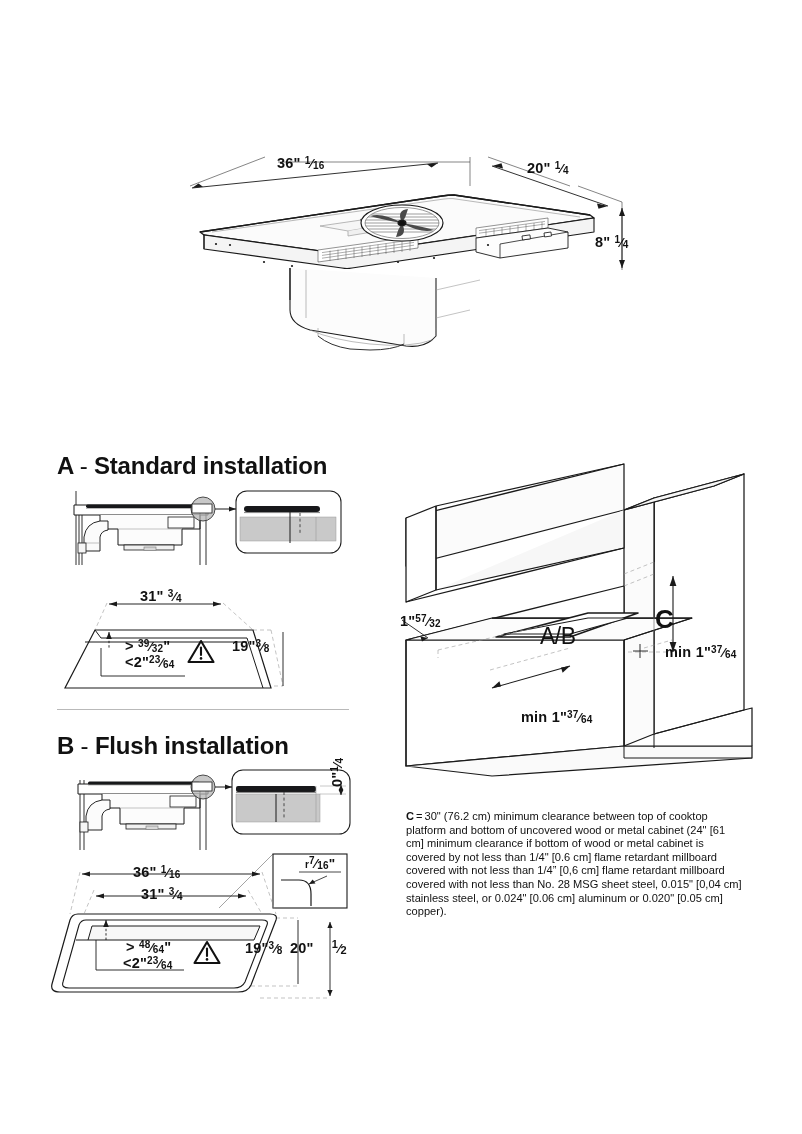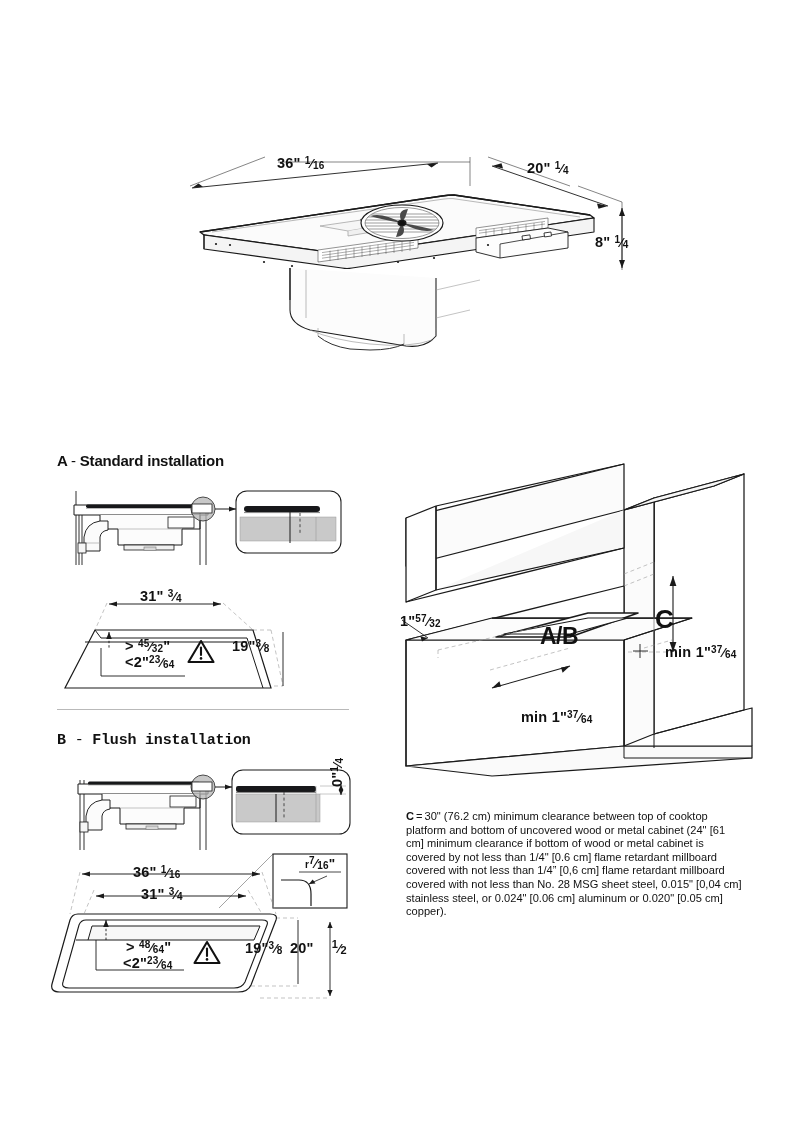--- a/index.html
+++ b/index.html
@@ -15,21 +15,21 @@
 
   
   .dim{font-size:14.5px;font-weight:700;letter-spacing:.2px;}
   .dim sup{font-size:10px;font-weight:700;vertical-align:.42em;}
   .dim sub{font-size:10px;font-weight:700;vertical-align:-.12em;}
 
   .frac{display:inline-block;position:relative;top:0;}
   .frac .s{font-size:13px;}
 
   
-  .heading{font-size:15px;font-weight:700;letter-spacing:-.2px;}
+  .heading{font-size:24px;font-weight:700;letter-spacing:-.2px;}
   .heading .dash{font-weight:400;}
 
   
   .para{
     font-size:11.1px;line-height:13.6px;color:#111;width:336px;
     font-family:"Liberation Sans",sans-serif;text-align:left;
   }
   .para b{font-weight:700;}
 
   .rule{position:absolute;background:#2a2a2a;height:1px;}
@@ -292,38 +292,38 @@
     <span>31"</span>
     <span class="frac"><sup>3</sup><span class="s">⁄</span><sub>4</sub></span>
   </div>
 
   <div class="lbl dim" style="left:232px;top:638px;">
     <span>19"</span><span class="frac"><sup>3</sup><span class="s">⁄</span><sub>8</sub></span>
   </div>
 
   <div class="lbl dim" style="left:125px;top:638px;">
     <span>&gt;</span>
-    <span class="frac"><sup>45</sup><span class="s">⁄</span><sub>32</sub></span><span>"</span>
+    <span class="frac"><sup>39</sup><span class="s">⁄</span><sub>32</sub></span><span>"</span>
   </div>
 
   <div class="lbl dim" style="left:125px;top:654px;">
     <span>&lt;</span><span>2"</span><span class="frac"><sup>23</sup><span class="s">⁄</span><sub>64</sub></span>
   </div>
 
   <div class="abs" style="left:187px;top:639px;width:28px;height:25px;">
     <svg width="28" height="25" viewBox="0 0 28 25">
       <path d="M14,2 L26.5,23 L1.5,23 Z" fill="#ffffff" stroke="#111" stroke-width="2.1" stroke-linejoin="round"></path>
       <path d="M14,8.5 L14,16" stroke="#111" stroke-width="2.1" stroke-linecap="round"></path>
       <circle cx="14" cy="19.4" r="1.3" fill="#111"></circle>
     </svg>
   </div>
 
   <div class="rule" style="left:57px;top:709px;width:292px;background:#b9b9b9;"></div>
 
-  <div class="lbl heading" style="left:57px;top:732px;font-family:Liberation Mono, monospace;">
+  <div class="lbl heading" style="left:57px;top:732px;">
     <span>B</span>
     <span class="dash">-</span>
     <span>Flush installation</span>
   </div>
 
   <div class="abs" style="left:60px;top:768px;width:300px;height:88px;">
     <svg width="300" height="88" viewBox="0 0 300 88">
       <g fill="none" stroke="#1a1a1a" stroke-width="1">
         <g stroke-width="0.9">
             <path d="M20,12 L20,82"></path>
@@ -551,21 +551,21 @@
           <path d="M241,189 L256,189"></path>
         </g>
       </g>
     </svg>
   </div>
 
   <div class="lbl dim" style="left:400px;top:613px;">
     <span>1"</span><span class="frac"><sup>57</sup><span class="s">⁄</span><sub>32</sub></span>
   </div>
 
-  <div class="lbl" style="left:540px;top:623px;font-size:23px;font-weight:700;letter-spacing:-.5px;">A/B</div>
+  <div class="lbl" style="left:540px;top:623px;font-size:23px;font-weight:400;letter-spacing:-.5px;">A/B</div>
 
   <div class="lbl" style="left:655px;top:604px;font-size:26px;font-weight:700;">C</div>
 
   <div class="lbl dim" style="left:665px;top:644px;">
     <span>min</span>
     <span>1"</span><span class="frac"><sup>37</sup><span class="s">⁄</span><sub>64</sub></span>
   </div>
 
   <div class="lbl dim" style="left:521px;top:709px;">
     <span>min</span>

